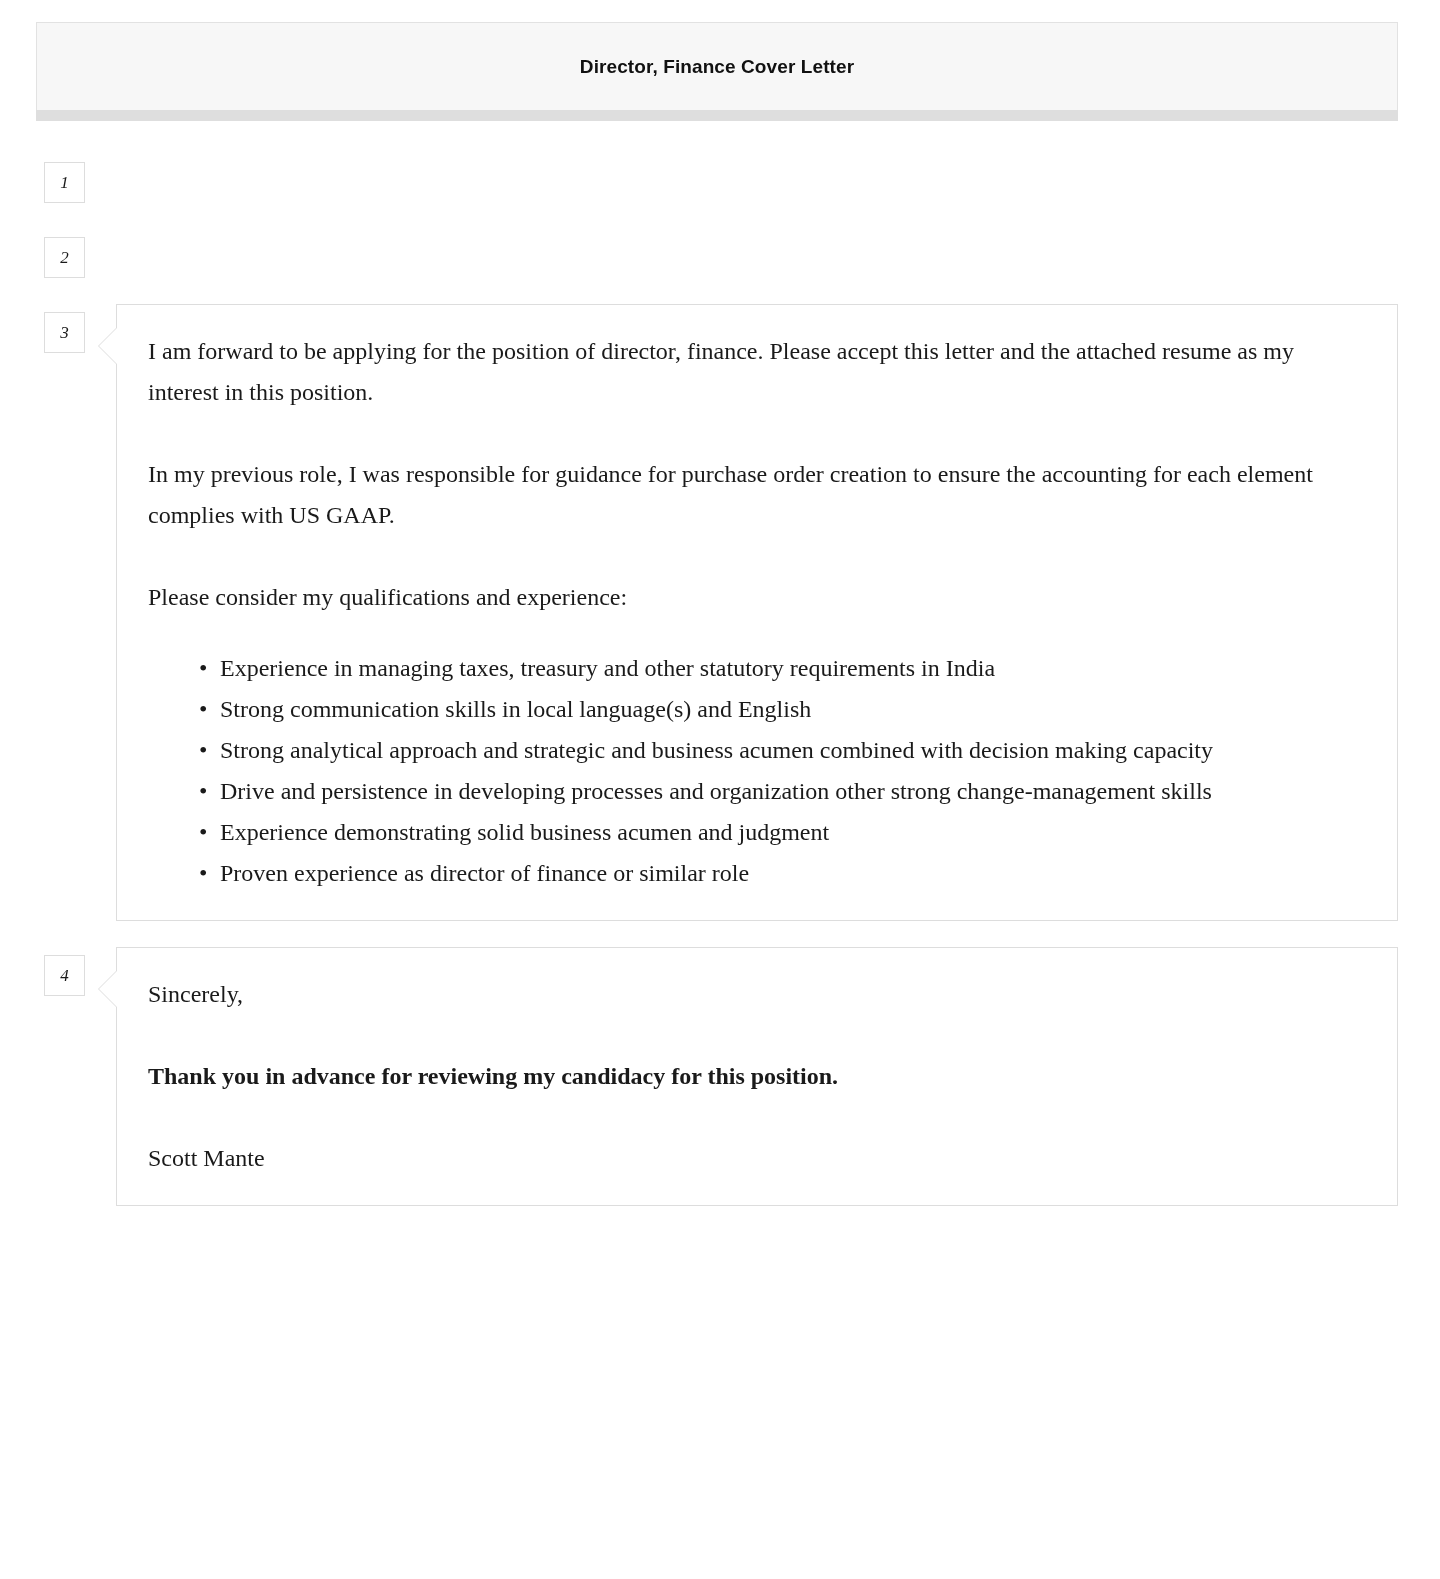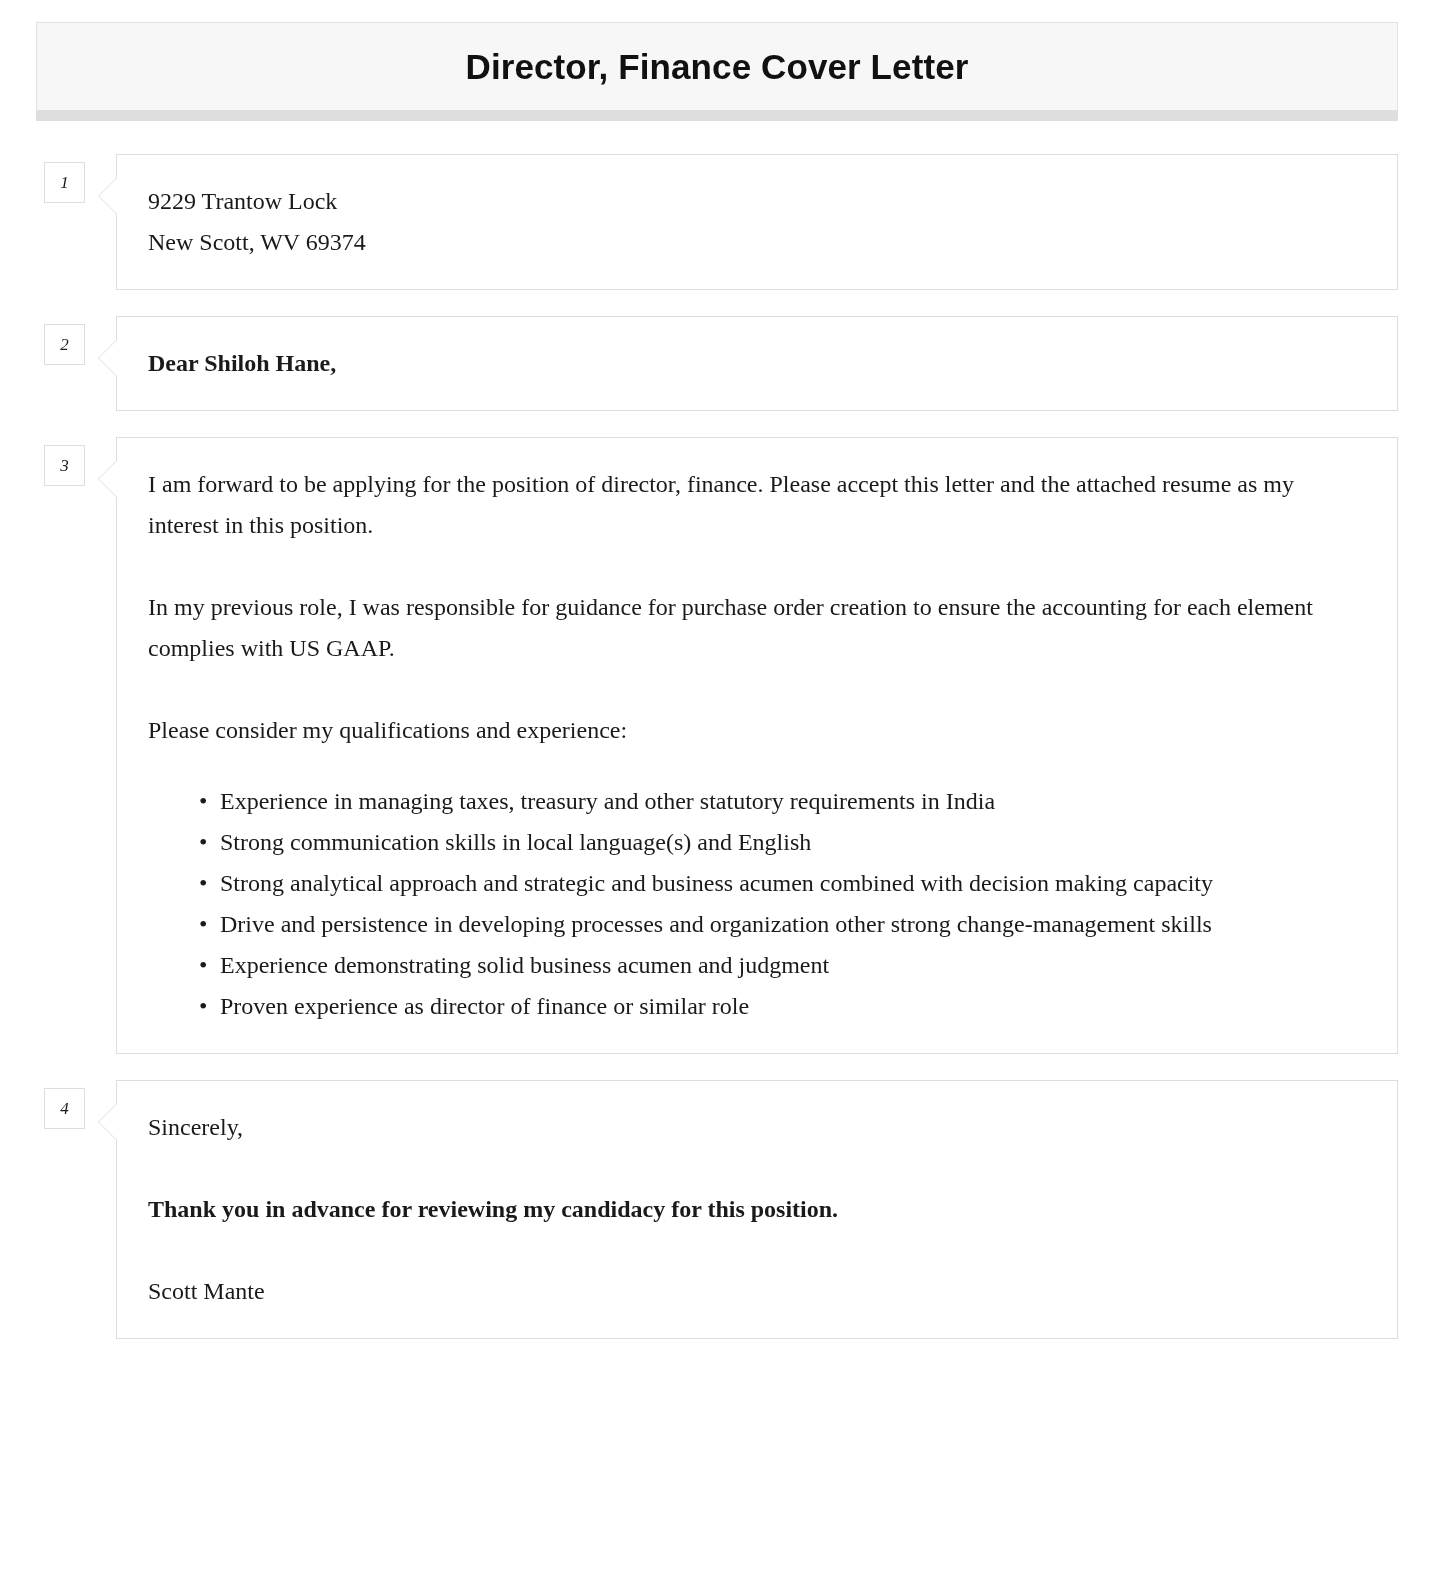--- a/index.html
+++ b/index.html
@@ -29,21 +29,21 @@
     border: 1px solid #e2e2e2;
     border-bottom: none;
     height: 88px;
     display: flex;
     align-items: center;
     justify-content: center;
   }
   .doc-header-title {
     font-family: "Liberation Sans", "DejaVu Sans", sans-serif;
     font-weight: bold;
-    font-size: 35px;
+    font-size: 19px;
     letter-spacing: 0.1px;
     color: #111111;
     text-align: center;
   }
   .doc-header-shadow {
     margin: 0 42px 0 36px;
     height: 11px;
     background: #dedede;
   }
 
@@ -151,36 +151,25 @@
     <div class="doc-header-title">Director, Finance Cover Letter</div>
   </div>
   <div class="doc-header-shadow"></div>
 
   <div class="sections">
 
     <div class="section">
       <div class="badge-col">
         <div class="badge">1</div>
       </div>
-      <div class="callout">
-        <span class="notch-outer"></span>
-        <span class="notch-inner"></span>
-        <div class="para address-line">9229 Trantow Lock</div>
-        <div class="para address-line" style="margin-top:0">New Scott, WV 69374</div>
-      </div>
     </div>
 
     <div class="section">
       <div class="badge-col">
         <div class="badge">2</div>
-      </div>
-      <div class="callout">
-        <span class="notch-outer"></span>
-        <span class="notch-inner"></span>
-        <div class="para bold">Dear Shiloh Hane,</div>
       </div>
     </div>
 
     <div class="section">
       <div class="badge-col">
         <div class="badge">3</div>
       </div>
       <div class="callout">
         <span class="notch-outer"></span>
         <span class="notch-inner"></span>

